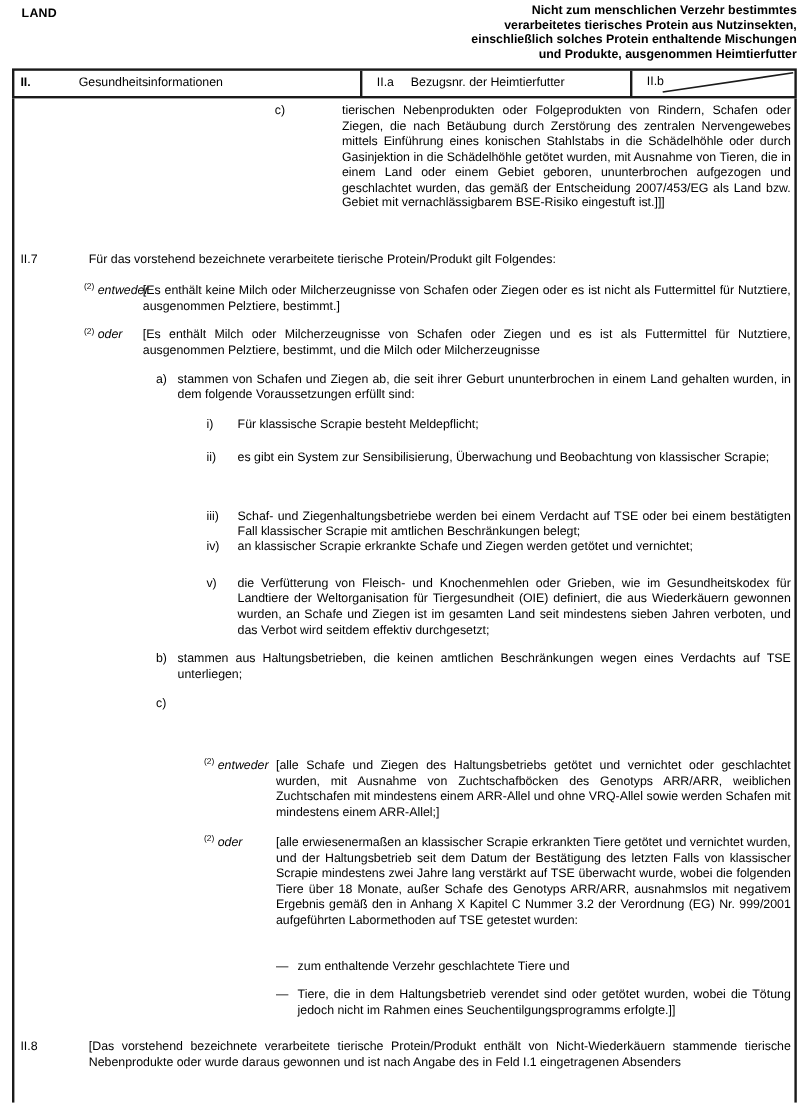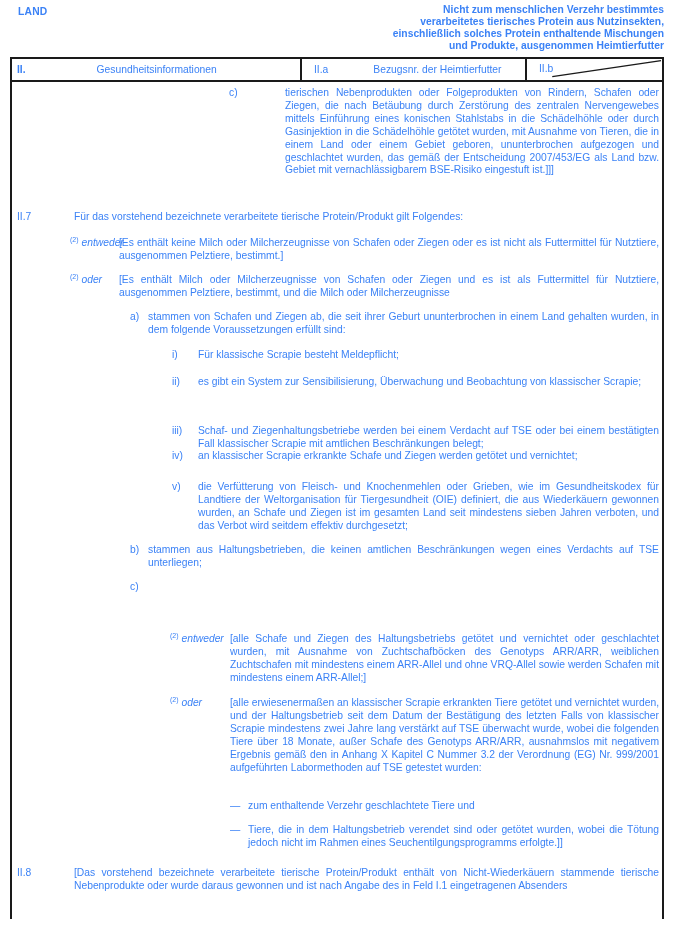--- a/index.html
+++ b/index.html
@@ -1,29 +1,29 @@
 <!DOCTYPE html>
 <html lang="de"><head>
 <meta charset="utf-8">
 <style>
   html,body{margin:0;padding:0;background:#ffffff;}
   .page{
     position:relative;width:675px;height:919px;background:#ffffff;overflow:hidden;
-    font-family:"Liberation Sans","DejaVu Sans",sans-serif;color:#3b82f6;
+    font-family:"Liberation Sans","DejaVu Sans",sans-serif;color:#000000;
     -webkit-font-smoothing:antialiased;
   }
   .land{position:absolute;left:18px;top:6px;font-size:10.3px;font-weight:700;letter-spacing:.2px;}
   .doc-title{
     position:absolute;right:11px;top:4px;width:430px;text-align:right;
     font-size:10.3px;font-weight:700;line-height:12px;white-space:pre-line;
   }
   
   .tbl{position:absolute;left:10px;top:57px;width:654px;height:25px;
     border:2px solid #1a1a1a;box-sizing:border-box;display:flex;}
-  .tbl .cell{box-sizing:border-box;display:flex;align-items:center;font-size:10.3px;position:relative;gap:31px;}
+  .tbl .cell{box-sizing:border-box;display:flex;align-items:center;font-size:10.3px;position:relative;}
   .cell-1{width:288px;}
   .cell-2{width:225px;border-left:2px solid #1a1a1a;}
   .cell-3{flex:1;border-left:2px solid #1a1a1a;}
   .cell-1 .no{font-weight:700;margin-left:5px;}
   .cell-1 .lbl{font-weight:400;margin-left:40px;}
   .cell-2 .no{margin-left:12px;}
   .cell-2 .lbl{margin-left:14px;}
   .cell-3 .no{margin-left:12px;margin-bottom:2px;}
   .diag{position:absolute;left:0;top:0;width:100%;height:100%;}
   .diag line{stroke:#1a1a1a;stroke-width:1.6;}

